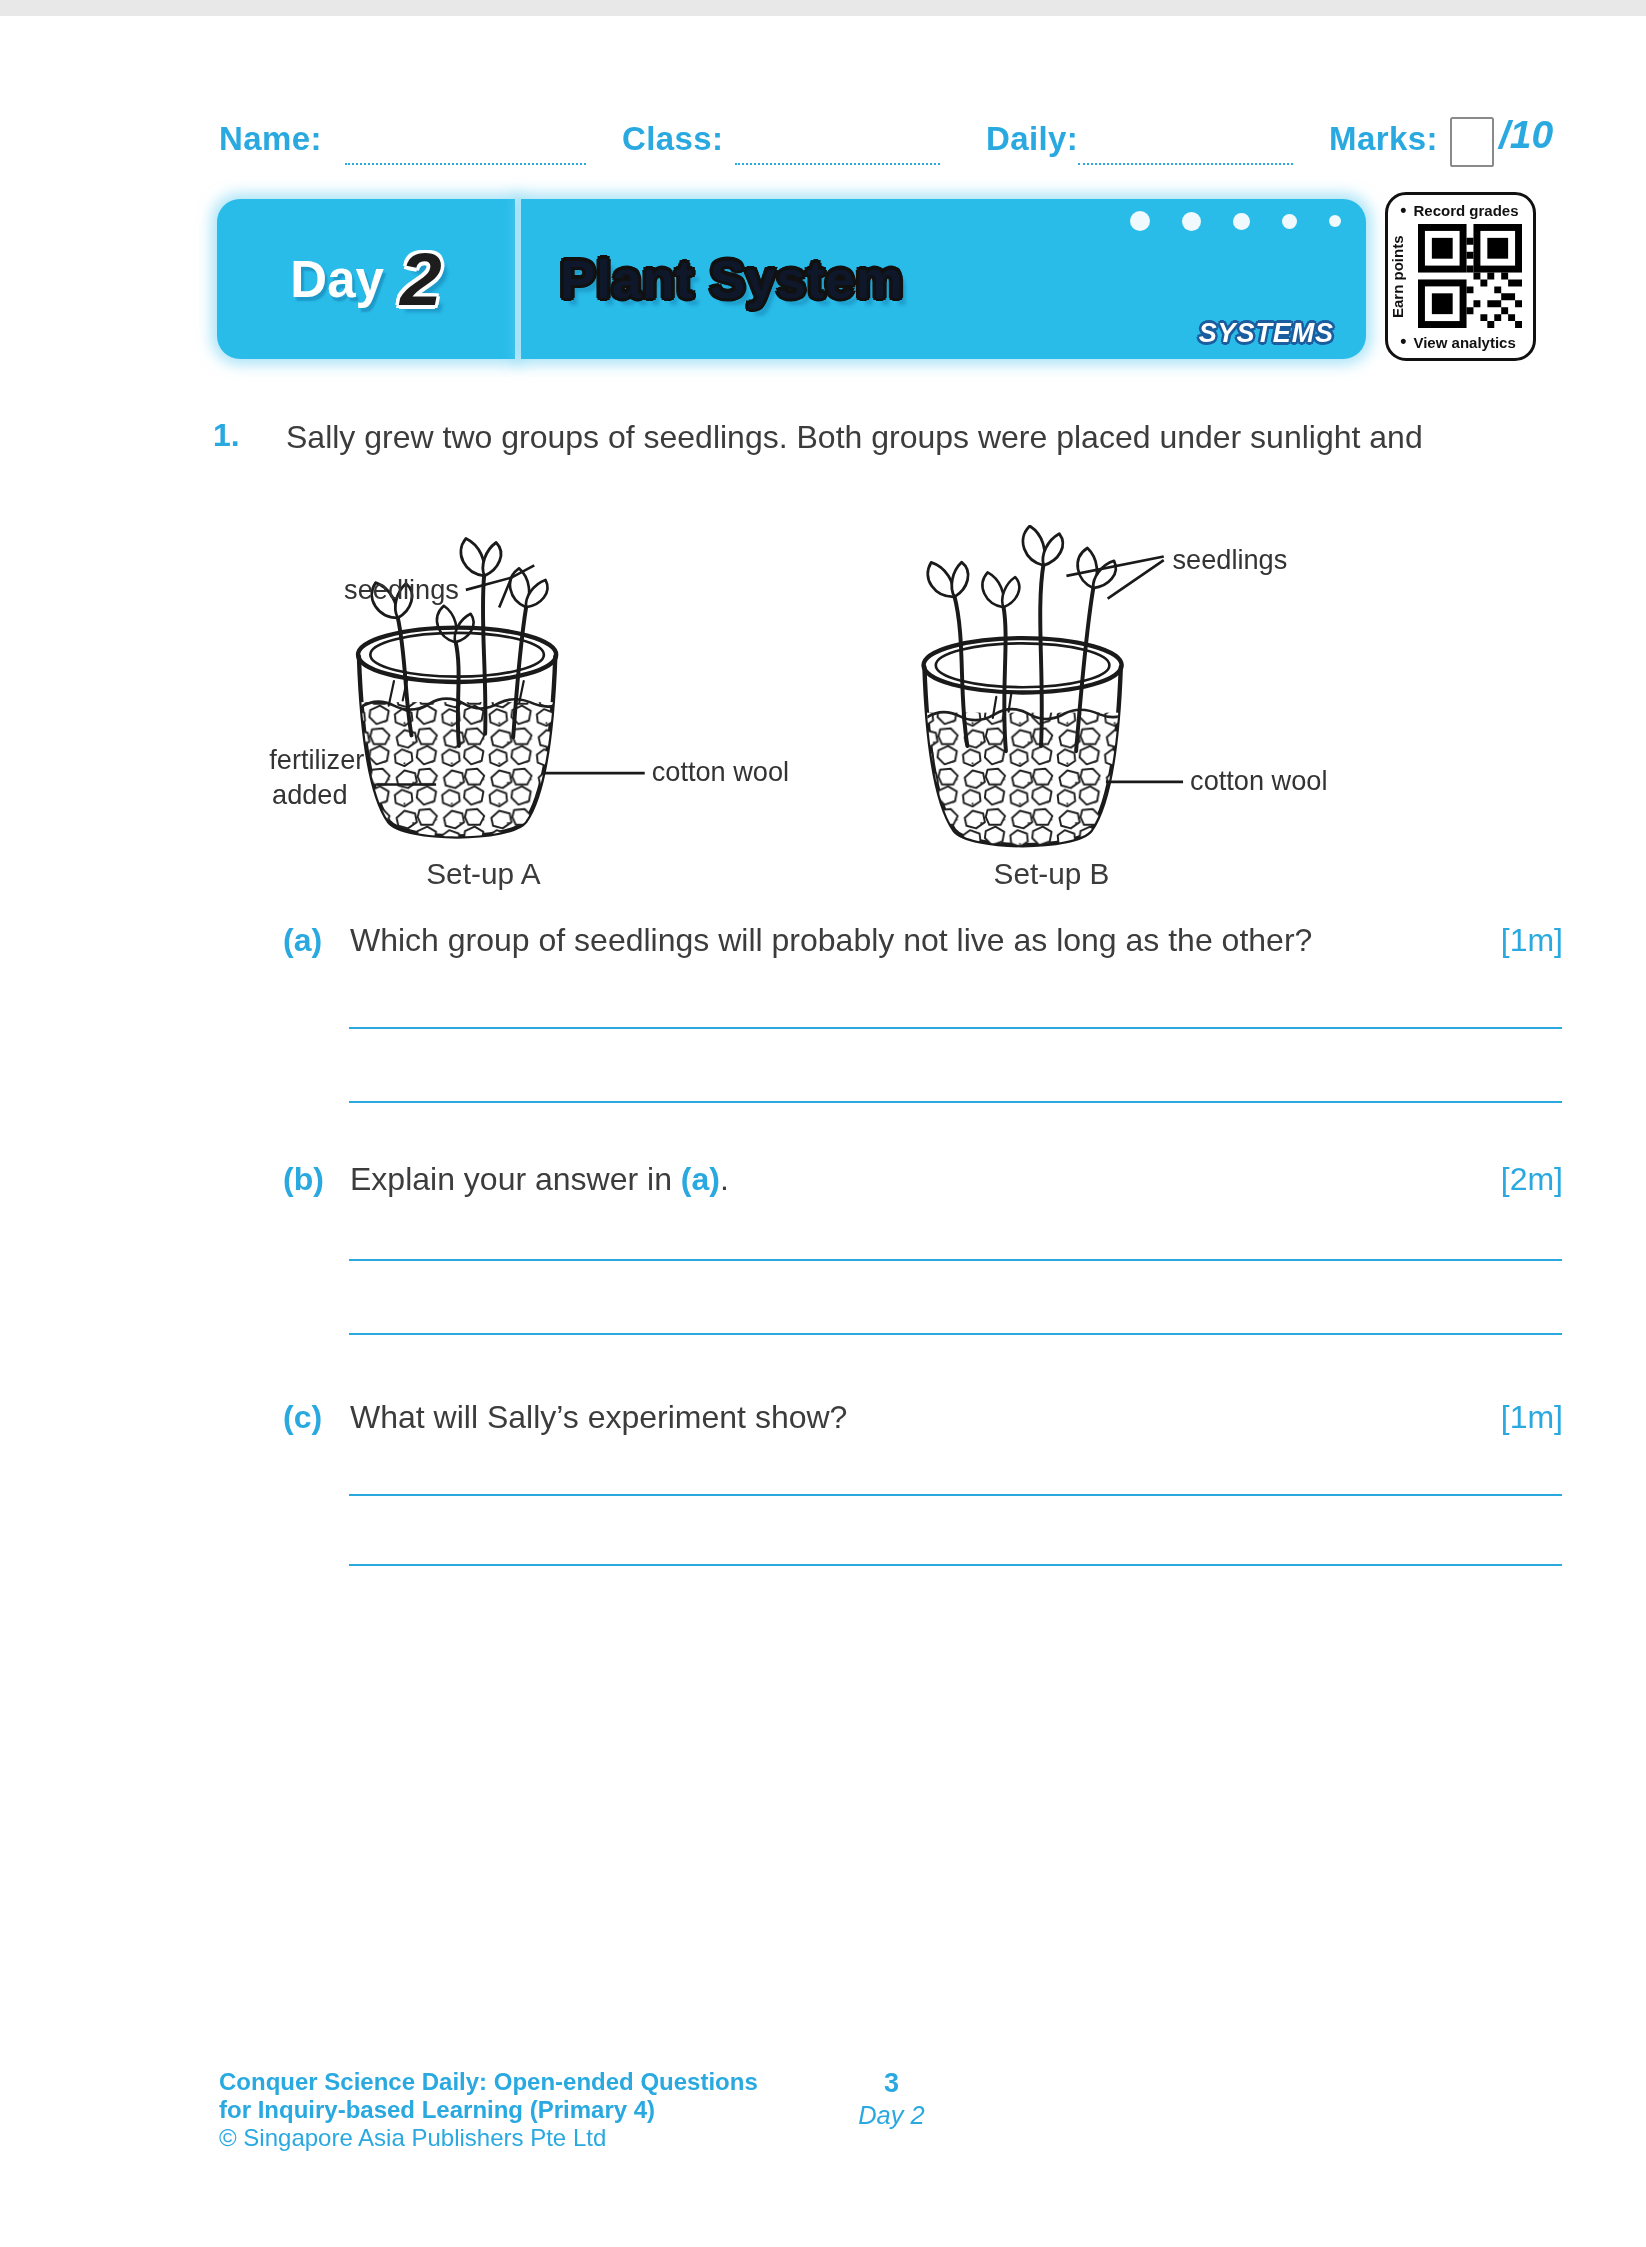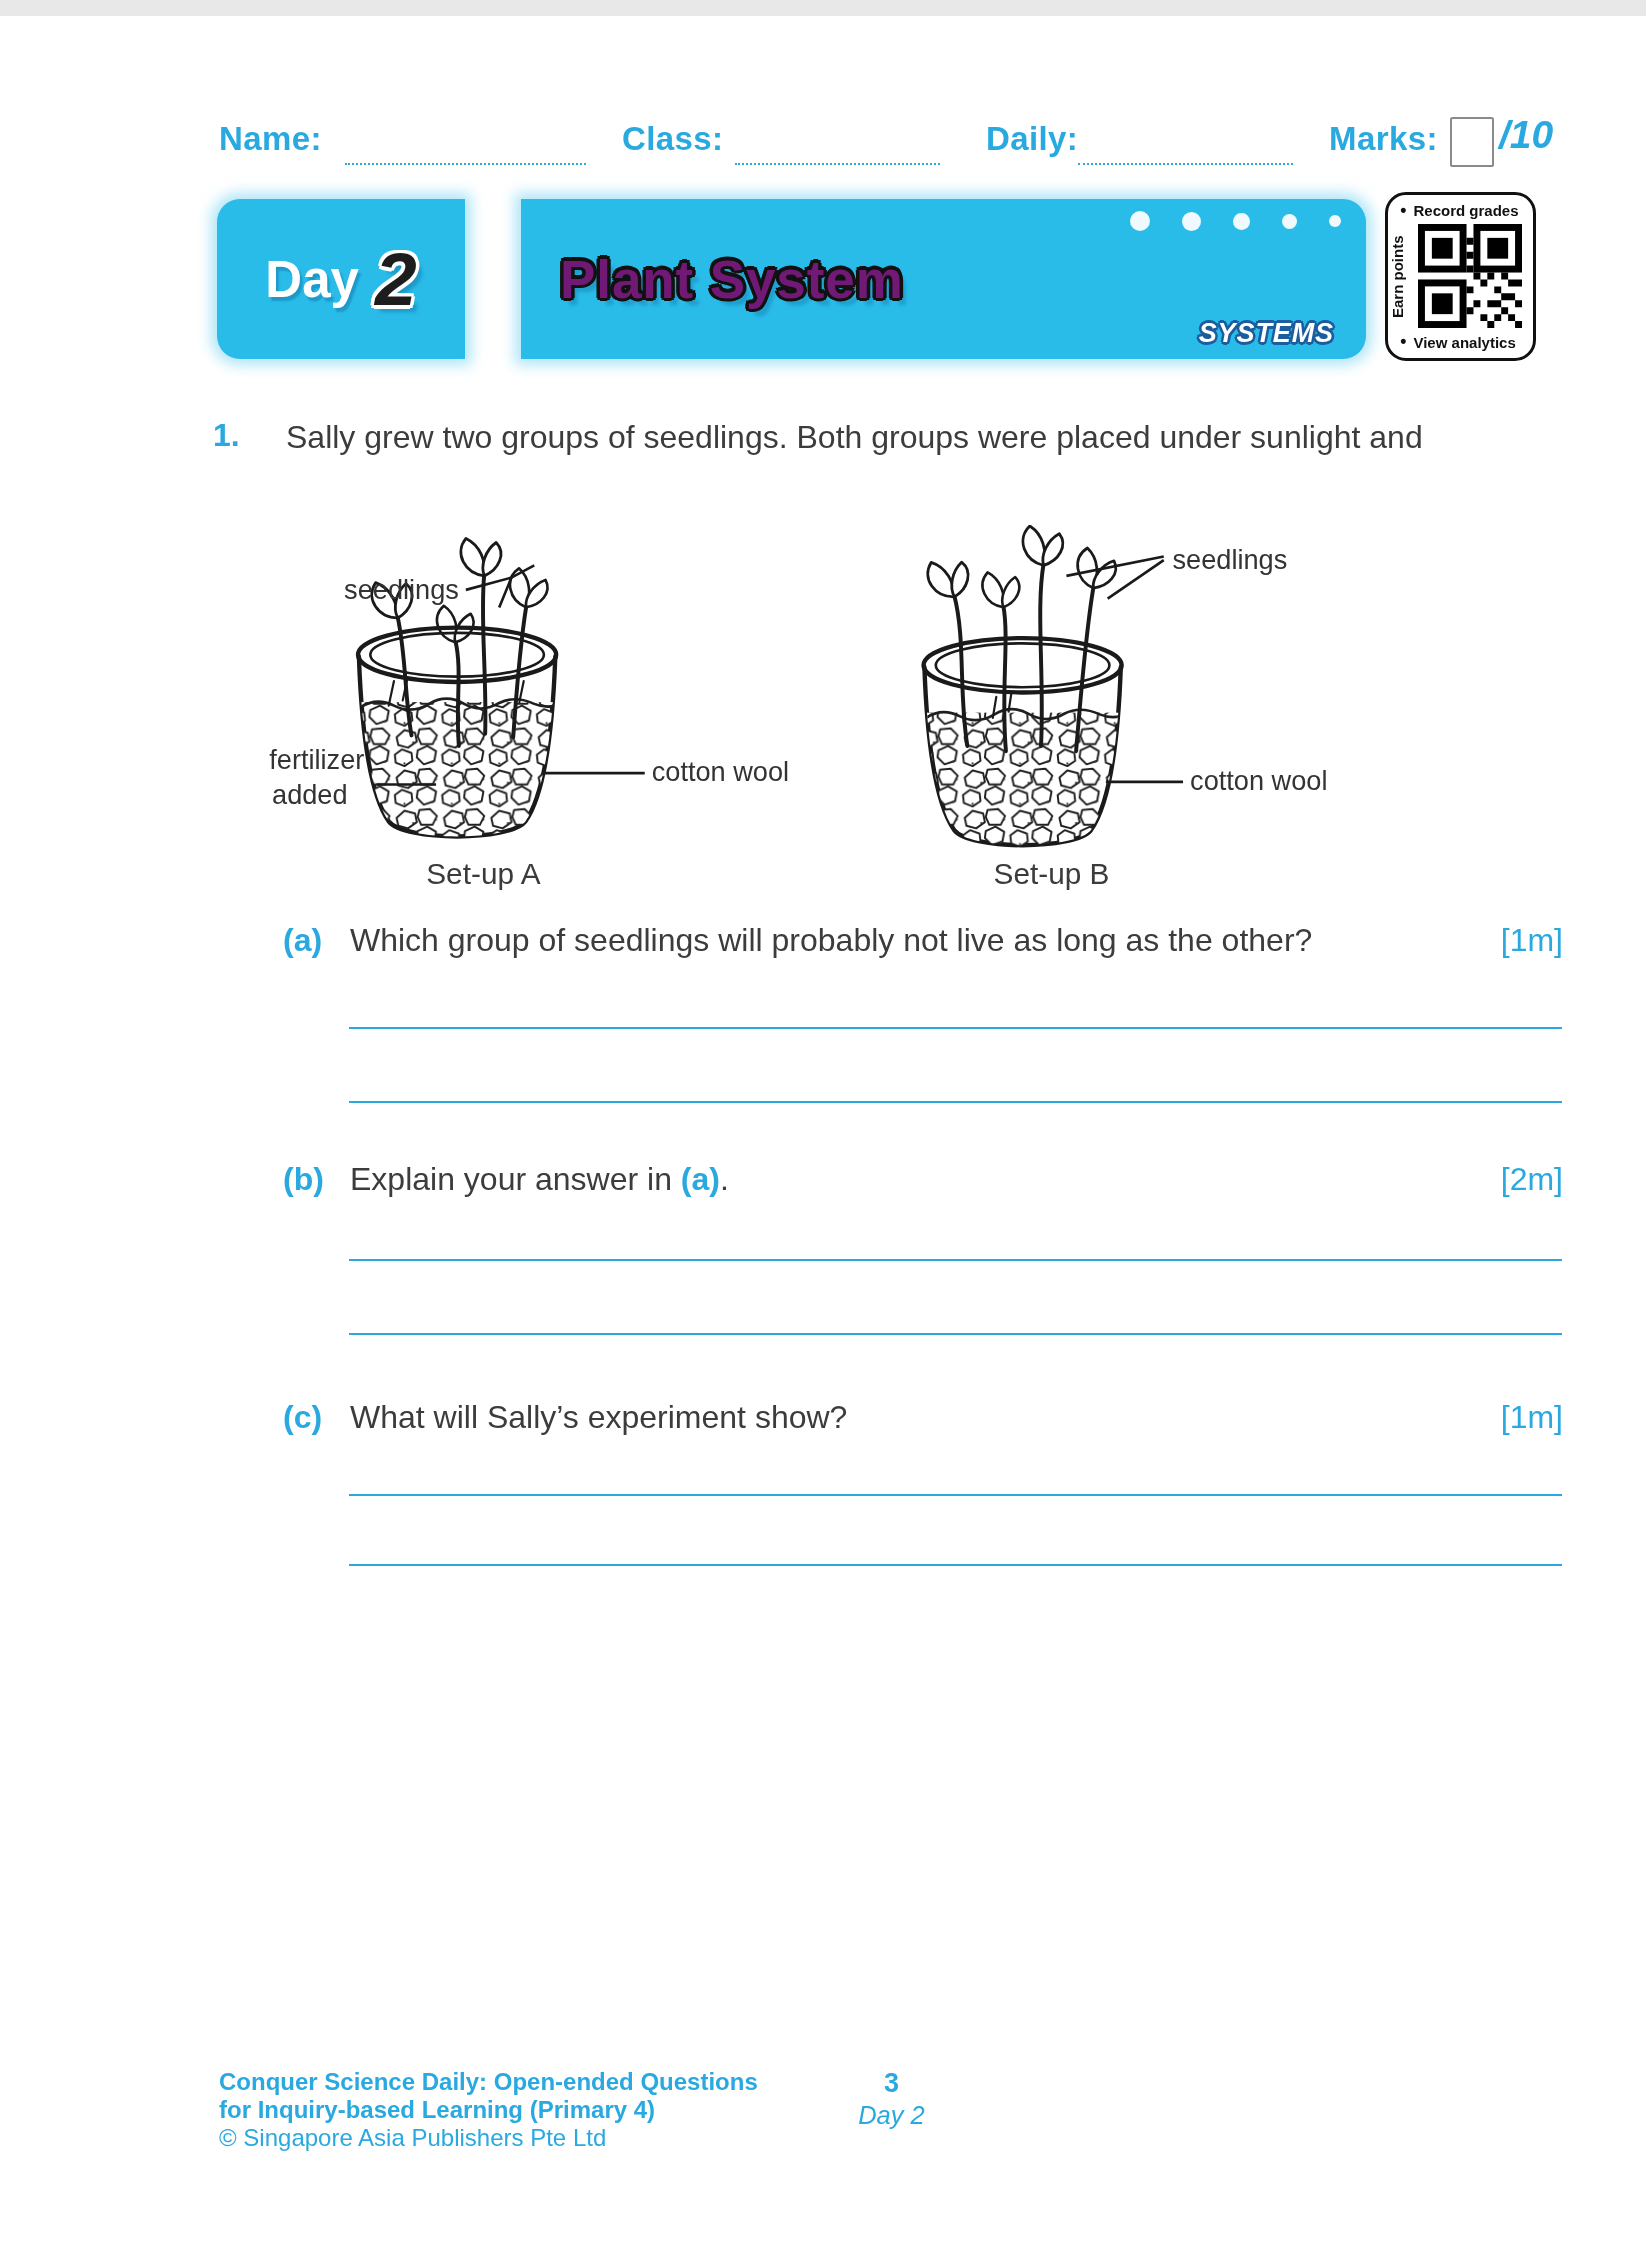--- a/index.html
+++ b/index.html
@@ -8,28 +8,28 @@
     font-family:"Liberation Sans", sans-serif; overflow:hidden; margin:16px auto;padding-left:36px;
   }
   
   .hdr-label{position:absolute; top:104px; font-size:33px; font-weight:bold; color:#29a9e0; letter-spacing:0.4px;}
   .dotline{position:absolute; top:121px; height:26px; border-bottom:2.6px dotted #2aaade;}
   .marks-box{position:absolute; left:1450px; top:101px; width:40px; height:46px; border:2.6px solid #8a8a8a; border-radius:2.6px; background:#fff;}
   .marks-total{position:absolute; left:1499px; top:97px; font-size:39px; font-weight:bold; color:#29a9e0; font-style:italic;}
   
   .banner-panel{position:absolute; top:183px; height:160px; background:#29bce9;
     box-shadow:0 0 14px 5.3px rgba(110,208,242,.55);}
-  .banner-left{left:217px; width:248px; border-radius:23px 0 0 23px;
+  .banner-left{left:217px; width:298px; border-radius:23px 0 0 23px;
     display:flex; align-items:center; justify-content:center; gap:16px;}
   .banner-right{left:521px; width:845px; border-radius:0 23px 23px 0;}
   .day-word{font-size:51px; font-weight:bold; color:#ffffff; text-shadow:2.6px 3.5px 1.8px rgba(10,90,140,.35);}
   .day-num{font-size:75px; font-weight:800; font-style:italic; color:#1d1d1d; line-height:1;
     text-shadow:-3.5px 0 0 #fff,3.5px 0 0 #fff,0 -3.5px 0 #fff,0 3.5px 0 #fff,-2.6px -2.6px 0 #fff,2.6px -2.6px 0 #fff,-2.6px 2.6px 0 #fff,2.6px 2.6px 0 #fff, 6.1px 7px 3.5px rgba(10,90,140,.35);}
   .banner-title{position:absolute; left:39px; top:50%; transform:translateY(-50%);
-    font-size:53px; font-weight:bold; color:#701a75; letter-spacing:0.9px;
+    font-size:53px; font-weight:bold; color:#0f172a; letter-spacing:0.9px;
     text-shadow:-3.5px 0 0 #111,3.5px 0 0 #111,0 -3.5px 0 #111,0 3.5px 0 #111,-2.6px -2.6px 0 #111,2.6px -2.6px 0 #111,-2.6px 2.6px 0 #111,2.6px 2.6px 0 #111, 6.1px 7px 3.5px rgba(10,90,140,.30);}
   .dots{position:absolute; top:12.3px; right:24.6px; display:flex; align-items:center; gap:32px;}
   .dot{border-radius:50%; background:#f0f9fd;}
   .dot.d1{width:20px;height:20px;} .dot.d2{width:19.3px;height:19.3px;} .dot.d3{width:16.7px;height:16.7px;}
   .dot.d4{width:15px;height:15px;} .dot.d5{width:12.3px;height:12.3px;}
   .strand{position:absolute; right:32px; bottom:10.5px; font-size:27px; font-weight:bold; font-style:italic; color:#ffffff; letter-spacing:0.9px;
     text-shadow:-2.6px 0 0 #1b5d9e,2.6px 0 0 #1b5d9e,0 -2.6px 0 #1b5d9e,0 2.6px 0 #1b5d9e,-1.8px -1.8px 0 #1b5d9e,1.8px -1.8px 0 #1b5d9e,-1.8px 1.8px 0 #1b5d9e,1.8px 1.8px 0 #1b5d9e;}
   
   .qr-box{position:absolute; left:1385px; top:176px; width:151px; height:169px; background:#fff;
     border:3.5px solid #111; border-radius:21px; box-sizing:border-box;}

